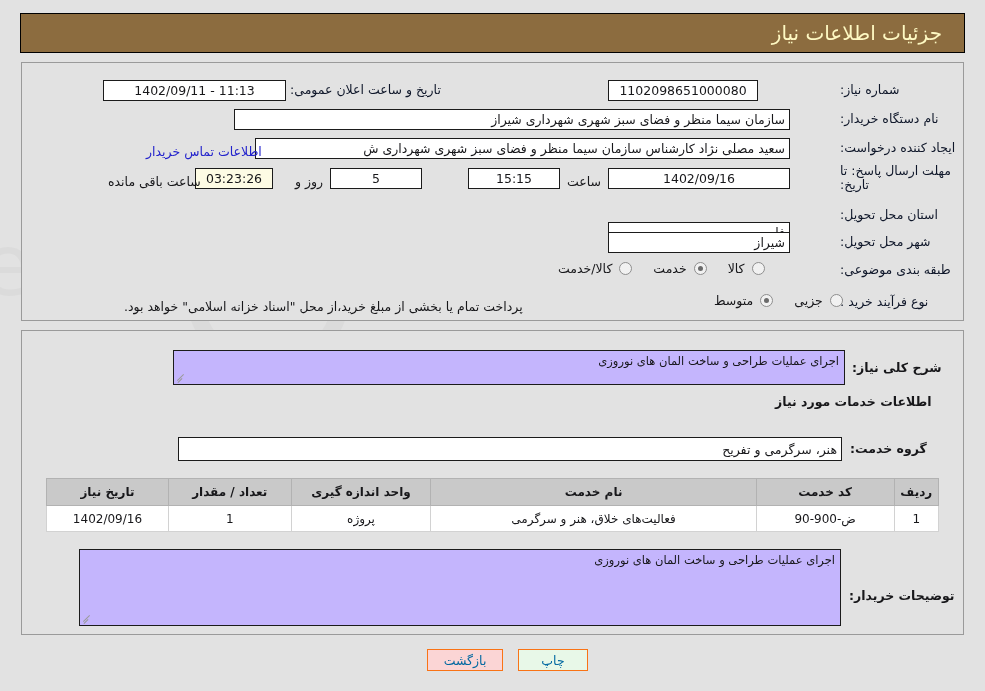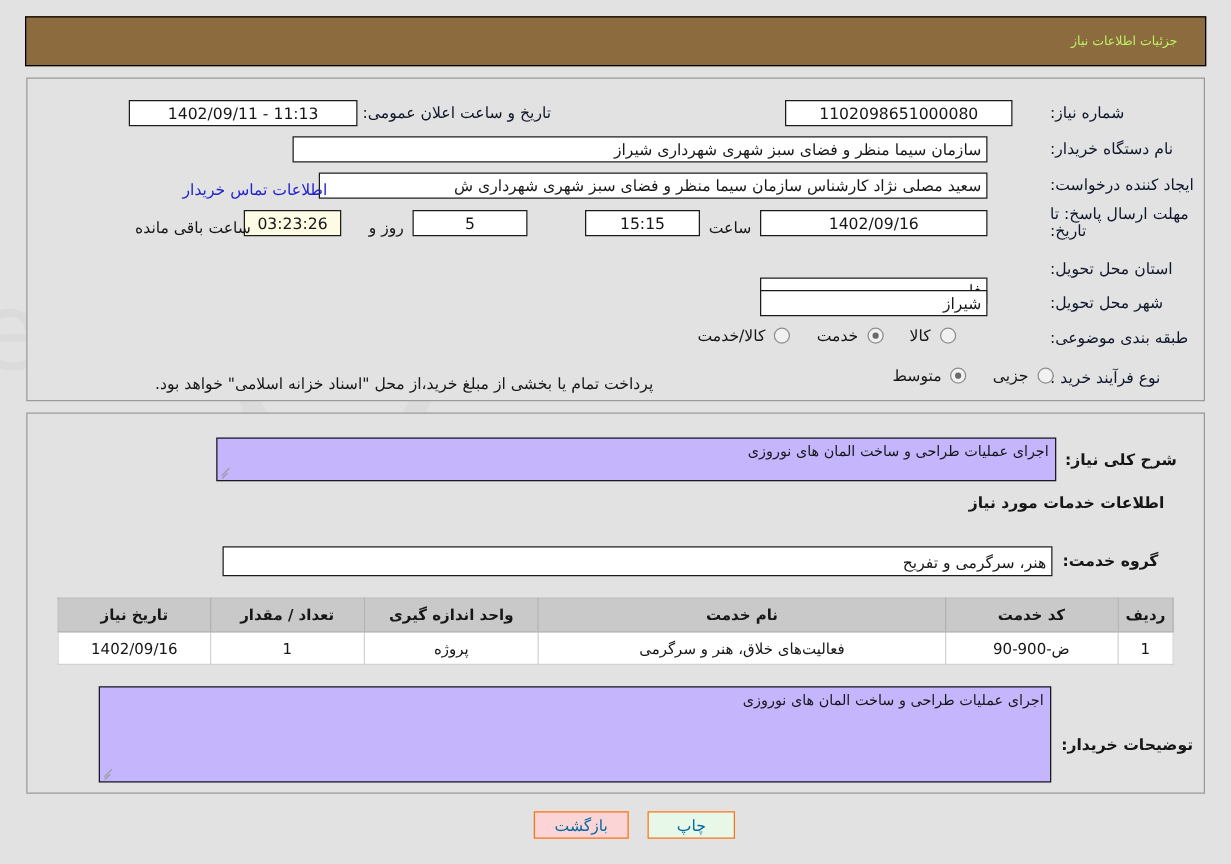--- a/index.html
+++ b/index.html
@@ -26,22 +26,22 @@
     height: 40px;
     background: #8c6c3f;
     border: 1px solid #000;
     box-sizing: border-box;
     display: flex;
     align-items: center;
     justify-content: flex-start;
     padding-right: 22px;
   }
   .header-title {
-    color: #bef264;
-    font-size: 10px;
+    color: #fef9c3;
+    font-size: 20px;
     font-weight: normal;
     letter-spacing: .2px;
   }
 
   
   .panel {
     position: absolute;
     background: #e2e2e2;
     border: 1px solid #9a9a9a;
     box-sizing: border-box;
@@ -244,21 +244,21 @@
 
   <div class="header-bar">
     <span class="header-title">جزئیات اطلاعات نیاز</span>
   </div>
 
   <div class="panel" id="panel-top"></div>
 
   <div class="frow" style="left:840px; top:82px;">
     <span class="flabel">شماره نیاز:</span>
   </div>
-  <div class="fbox center" style="position:absolute; left:628px; top:80px; width:182px;">
+  <div class="fbox center" style="position:absolute; left:608px; top:80px; width:150px;">
     <span>1102098651000080</span>
   </div>
 
   <div class="frow" style="left:290px; top:82px;">
     <span class="flabel">تاریخ و ساعت اعلان عمومی:</span>
   </div>
   <div class="fbox center" style="position:absolute; left:103px; top:80px; width:183px;">
     <span>11:13 - 1402/09/11</span>
   </div>
 

